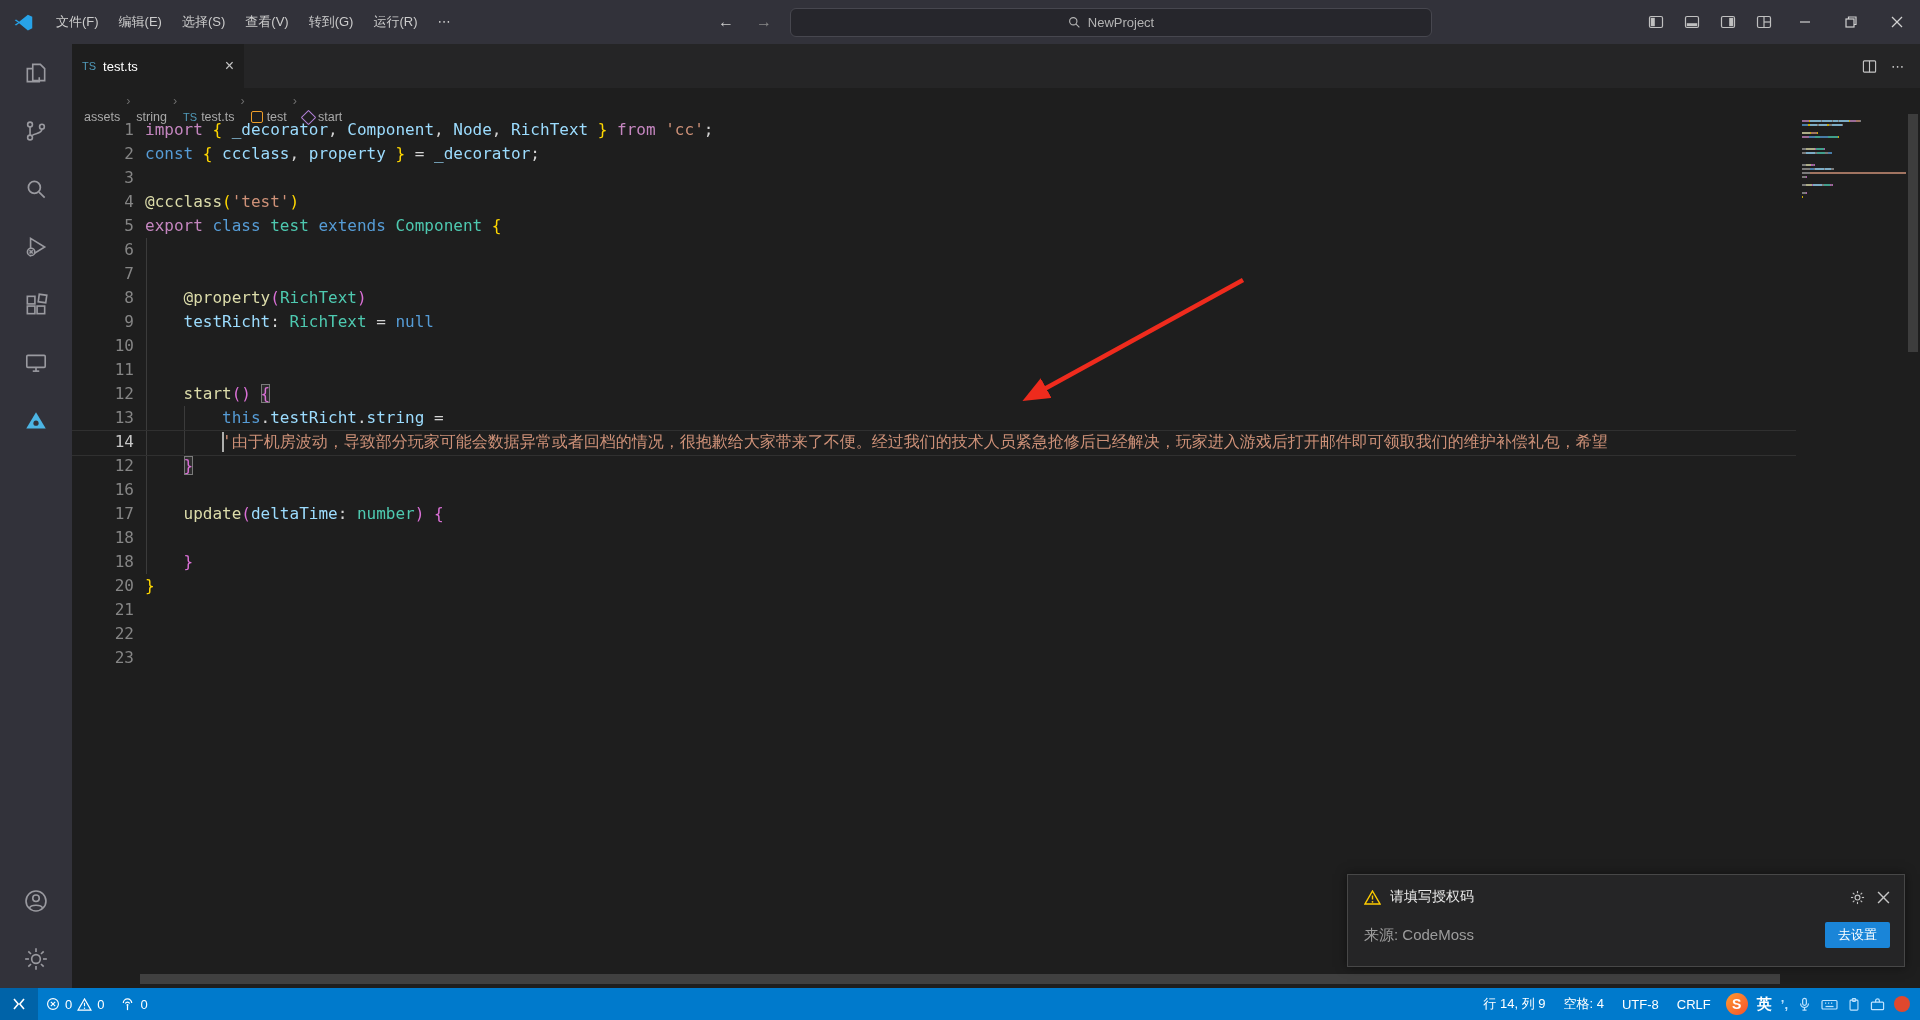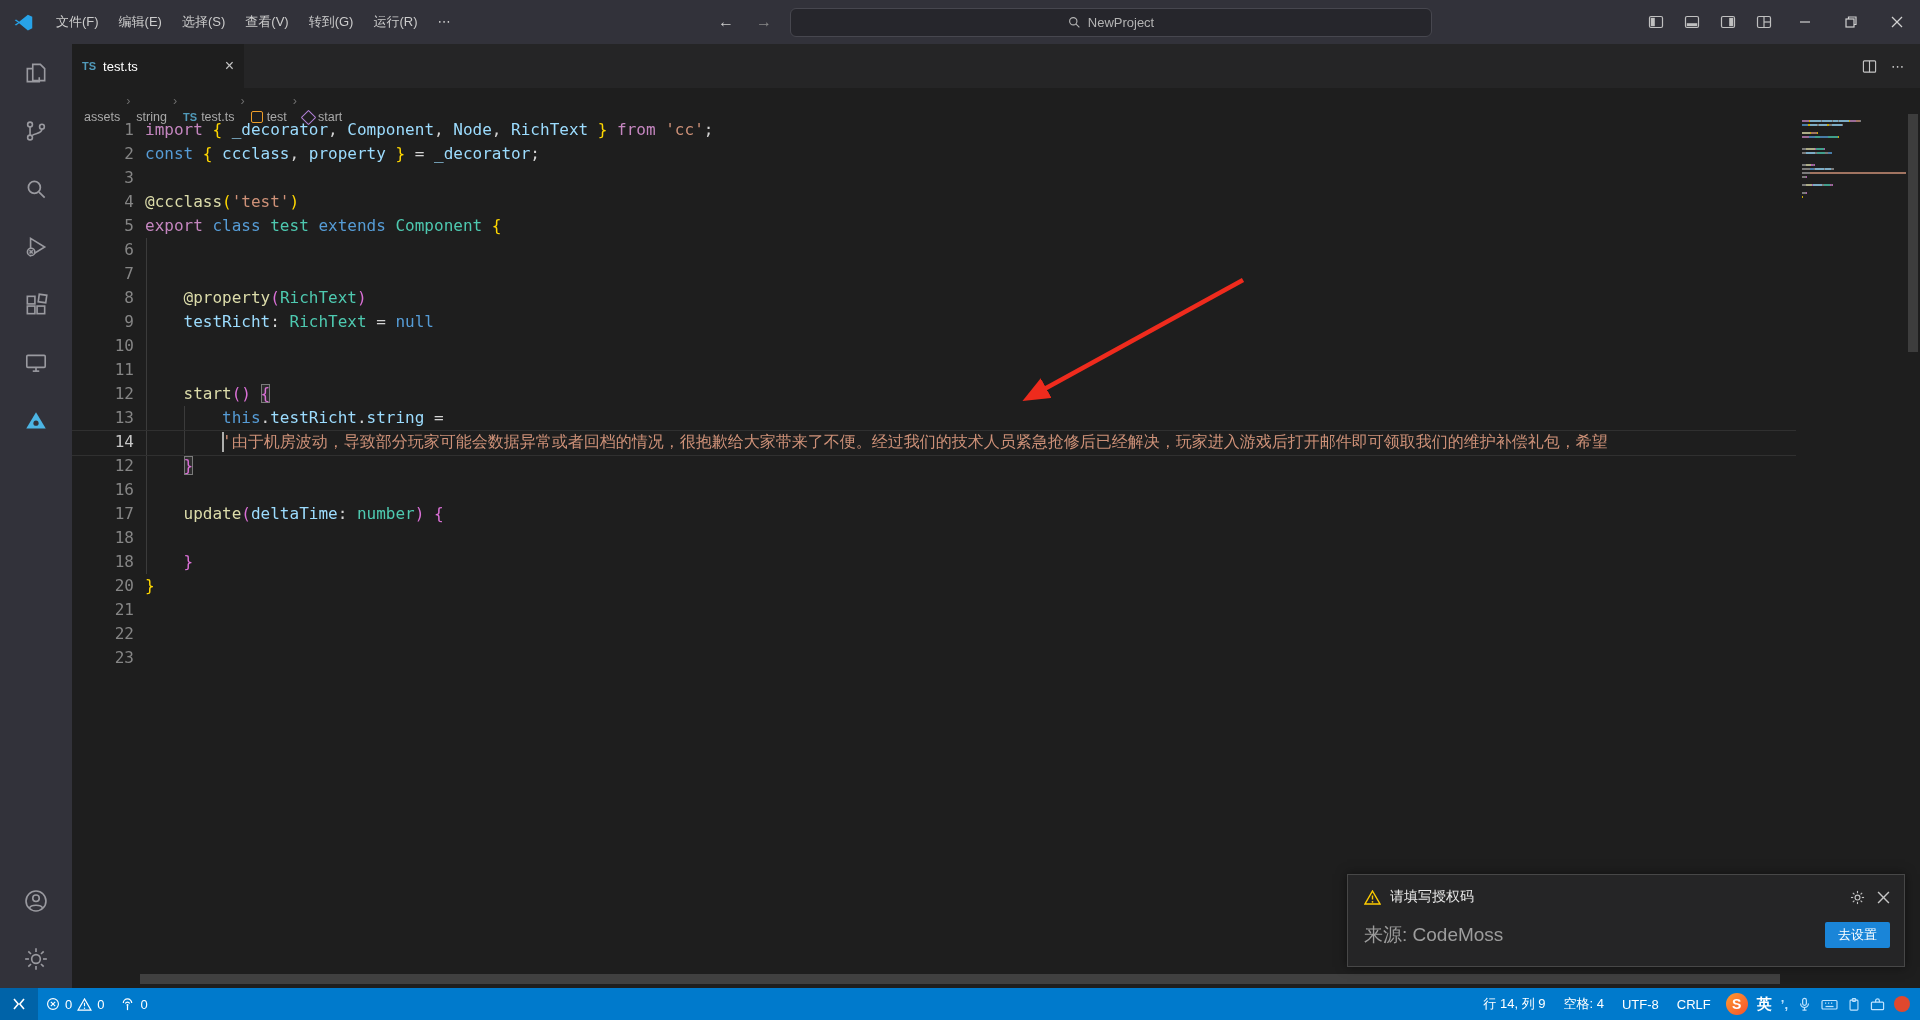--- a/index.html
+++ b/index.html
@@ -22,21 +22,21 @@
   .title-right{position:absolute;right:0;top:0;height:44px;display:flex;align-items:center;}
   .layout-btn{width:36px;height:44px;display:flex;align-items:center;justify-content:center;color:#c0c0c0;}
   .win-btn{width:46px;height:44px;display:flex;align-items:center;justify-content:center;color:#d0d0d0;}
   
   .activitybar{position:absolute;left:0;top:44px;bottom:32px;width:72px;background:#32323a;display:flex;flex-direction:column;align-items:center;z-index:30;}
   .ab-icon{width:72px;height:58px;display:flex;align-items:center;justify-content:center;color:#9a9aa0;}
   .ab-bottom{margin-top:auto;display:flex;flex-direction:column;}
   
   .tabbar{position:absolute;left:72px;top:44px;right:0;height:44px;background:#252526;display:flex;align-items:stretch;z-index:20;}
   .tab{width:152px;background:#1e1e1e;display:flex;align-items:center;padding:0 10px;gap:7px;color:#fff;border-right:1px solid #252526;}
-  .ts-badge{color:#519aba;font-weight:bold;font-size:11px;}
+  .ts-badge{color:#519aba;font-weight:normal;font-size:11px;}
   .tab-close{margin-left:auto;color:#c5c5c5;font-size:16px;line-height:1;}
   .editor-actions{margin-left:auto;display:flex;align-items:center;gap:14px;padding-right:16px;color:#c5c5c5;}
   
   .breadcrumbs{position:absolute;left:72px;top:88px;right:0;height:26px;background:#1e1e1e;display:flex;align-items:center;padding-left:12px;gap:4px;color:#a9a9a9;font-size:12.5px;z-index:20;}
   .bc-sep{color:#6f6f6f;padding:0 2px;}
   .bc-item{display:flex;align-items:center;gap:4px;margin-top:32px;}
   .sym-class{width:10px;height:10px;border:1.6px solid #ee9d28;border-radius:2px;}
   .sym-method{width:9px;height:9px;border:1.6px solid #b180d7;transform:rotate(45deg);border-radius:1px;}
   
   .editor{position:absolute;left:72px;top:114px;right:0;bottom:32px;background:#1e1e1e;overflow:hidden;}
@@ -60,21 +60,21 @@
   .hscroll-thumb{position:absolute;left:68px;bottom:4px;height:10px;width:1640px;background:rgba(121,121,121,.38);z-index:4;}
   
   .arrow-overlay{position:absolute;left:0;top:0;width:1920px;height:1020px;pointer-events:none;z-index:25;}
   
   .toast{position:absolute;right:15px;bottom:53px;width:558px;height:93px;background:#252526;border:1px solid #474747;box-shadow:0 0 10px rgba(0,0,0,.5);z-index:50;box-sizing:border-box;padding:13px 14px 10px 16px;}
   .toast-row1{display:flex;align-items:center;gap:9px;}
   .toast-title{color:#e8e8e8;font-size:14px;}
   .toast-warn{color:#fc0;font-size:16px;}
   .toast-icons{margin-left:auto;display:flex;gap:12px;align-items:center;color:#c5c5c5;}
   .toast-row2{display:flex;align-items:center;margin-top:16px;}
-  .toast-src{color:#9d9d9d;font-size:19px;}
+  .toast-src{color:#9d9d9d;font-size:15px;}
   .toast-btn{margin-left:auto;background:#1a85d8;color:#fff;border:none;padding:4px 13px;font-size:13px;border-radius:2px;font-family:inherit;}
   
   .statusbar{position:absolute;left:0;right:0;bottom:0;height:32px;background:#007acc;color:#fff;display:flex;align-items:center;z-index:60;font-size:13px;}
   .sb-item{display:flex;align-items:center;gap:5px;padding:0 8px;height:32px;}
   .sb-remote{background:#0063a8;width:38px;justify-content:center;padding:0;}
   .sb-right{margin-left:auto;display:flex;align-items:center;}
   .sb-right .sb-item{padding:8px 9px;}
   .ime{display:flex;align-items:center;gap:9px;padding:0 10px 0 6px;}
   .sogou-logo{width:22px;height:22px;border-radius:50%;background:linear-gradient(135deg,#ff9b2f,#f4512c);color:#fff;font-weight:bold;display:flex;align-items:center;justify-content:center;font-size:14px;}
   .ime-lang{color:#eaf6ff;font-weight:bold;font-size:15px;color:#fff;}

